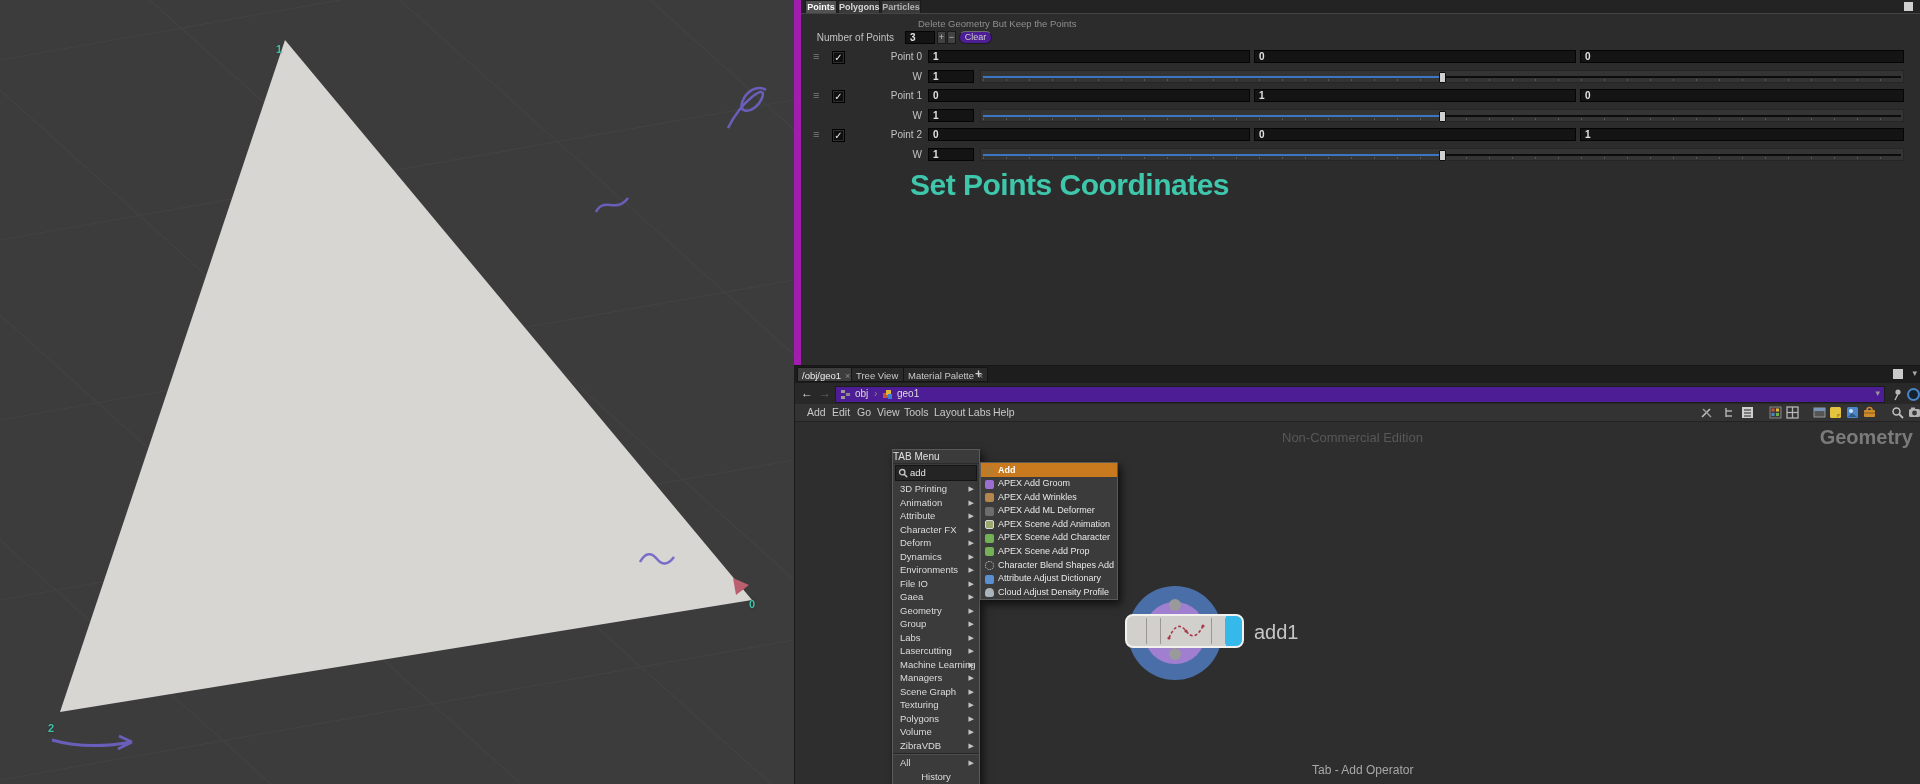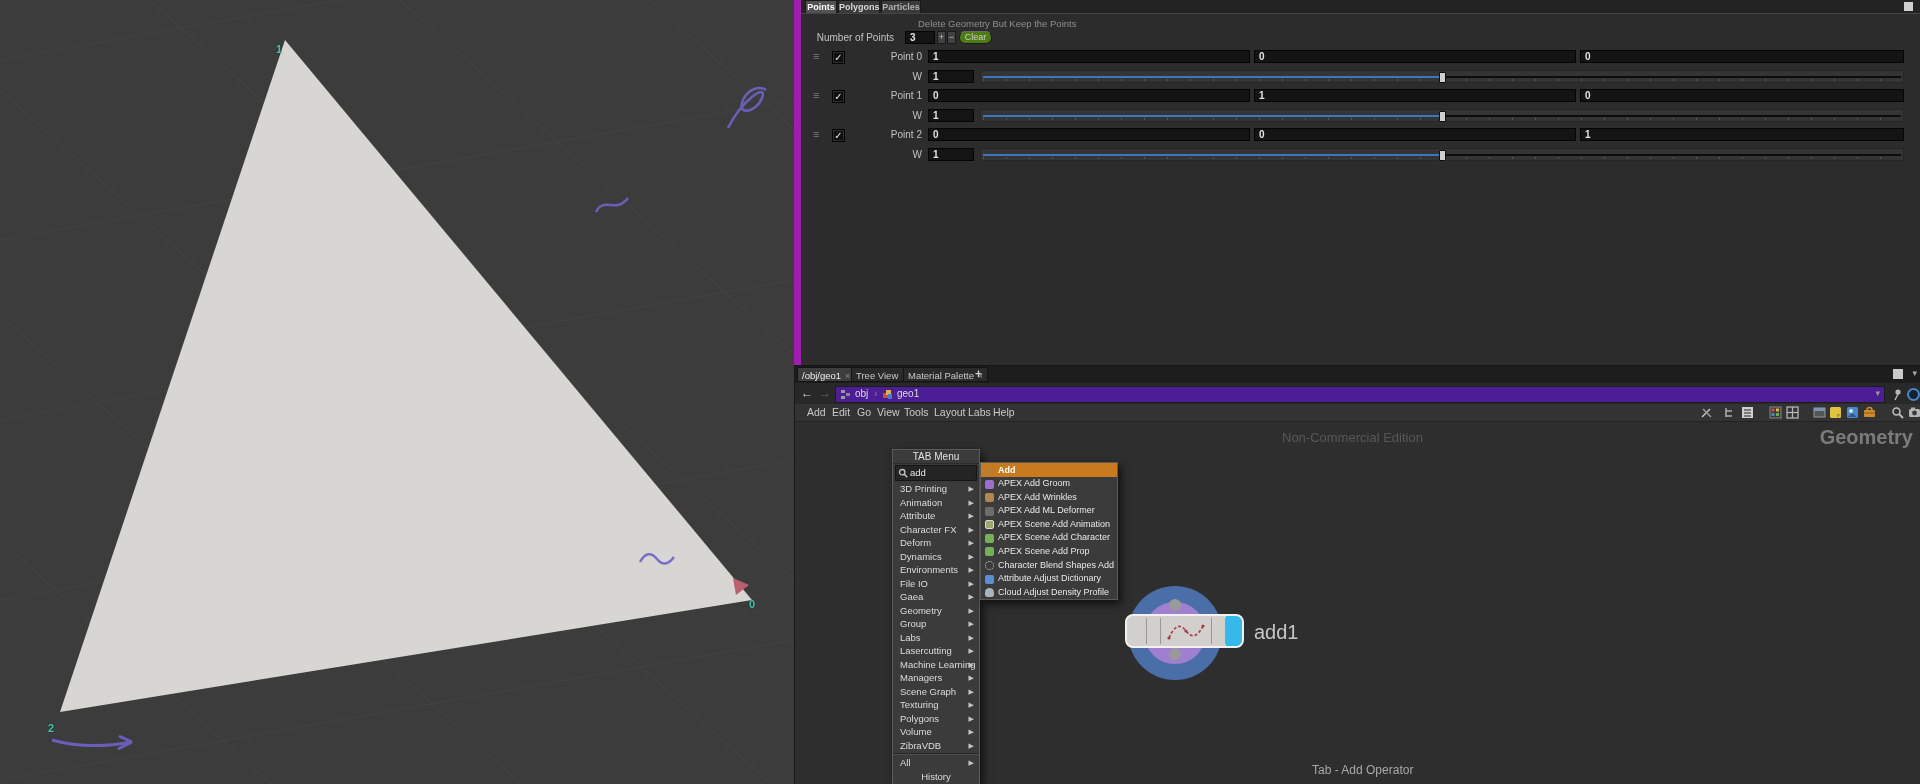--- a/index.html
+++ b/index.html
@@ -12,21 +12,21 @@
   #ptabbar{position:absolute;left:0;top:0;width:100%;height:13px;background:#232323;border-bottom:1px solid #444;}
   .ptab{position:absolute;top:0;height:12px;line-height:12px;text-align:center;font-size:9px;font-weight:bold;color:#d8d8d8;background:#3a3a3a;border:1px solid #1a1a1a;border-bottom:none;}
   .ptab.active{background:#525252;color:#fff;}
   .dimlabel{position:absolute;font-size:9.5px;color:#8f8f8f;}
   .prmlabel{position:absolute;font-size:10px;color:#c2c2c2;text-align:right;height:13px;line-height:13px;}
   .pfield{position:absolute;height:11px;background:#141414;border:1px solid #050505;color:#e2e2e2;font-family:"Liberation Sans",sans-serif;font-size:10px;font-weight:bold;padding:0 0 0 4px;box-sizing:content-box;}
   .prow{position:absolute;left:0;width:100%;height:13px;}
   .drag{position:absolute;left:12px;top:0;color:#7d7d7d;font-size:11px;line-height:13px;cursor:grab;}
   .cb{position:absolute;left:31px;top:1px;width:11px;height:11px;background:#0f0f0f;border:1px solid #000;box-shadow:inset 0 0 0 1px #2e2e2e;color:#e8e8e8;font-size:10px;line-height:11px;text-align:center;}
   .spinbtn{position:absolute;top:0;width:9px;height:13px;background:#424242;border:1px solid #1a1a1a;color:#c0c0c0;font-size:9px;line-height:11px;text-align:center;box-sizing:border-box;}
-  .btn{position:absolute;top:0;height:13px;background:#4d7c0f;border:1px solid #1c1c1c;border-top-color:#6a6a6a;border-radius:6px;color:#ccc;font-size:9px;line-height:11px;text-align:center;box-sizing:border-box;}
+  .btn{position:absolute;top:0;height:13px;background:#4c1d95;border:1px solid #1c1c1c;border-top-color:#6a6a6a;border-radius:6px;color:#ccc;font-size:9px;line-height:11px;text-align:center;box-sizing:border-box;}
   .slider{position:absolute;top:0;height:13px;background:#343434;border:1px solid #262626;box-sizing:border-box;}
   .sl-ticks{position:absolute;left:2px;right:2px;top:8px;height:2px;background:repeating-linear-gradient(90deg,#575757 0 1px,transparent 1px 23px);}
   .sl-line-on{position:absolute;left:2px;top:5px;height:2px;}
   .sl-line-off{position:absolute;top:5px;height:2px;background:#0c0c0c;}
   .sl-handle{position:absolute;top:1px;width:5px;height:9px;background:#cfcfcf;border:1px solid #0e0e0e;border-radius:1px;}
   .teal-note{position:absolute;font-weight:800;font-size:30px;letter-spacing:-0.5px;white-space:nowrap;z-index:50;}
   
   #network-pane{position:absolute;left:794px;top:365px;width:1126px;height:419px;background:#2e2e2e;border-left:1px solid #1a1a1a;border-top:1px solid #161616;}
   #ntabbar{position:absolute;left:0;top:0;width:100%;height:17px;background:#1d1d1d;}
   .ntab{position:absolute;top:1px;height:15px;line-height:15px;font-size:9.5px;color:#c8c8c8;background:#2a2a2a;border:1px solid #141414;padding:0 4px;box-sizing:border-box;white-space:nowrap;}
@@ -34,21 +34,21 @@
   .ntab .x{color:#8a8a8a;font-size:9px;margin-left:4px;}
   #pathbar{position:absolute;left:0;top:17px;width:100%;height:21px;background:#282828;border-bottom:1px solid #191919;}
   #pathfield{position:absolute;left:40px;top:3px;width:1048px;height:15px;background:#4c1d95;border:1px solid #1c1c1c;}
   #menubar{position:absolute;left:0;top:38px;width:100%;height:17px;background:#333333;border-bottom:1px solid #222;}
   .menu-item{position:absolute;top:0;height:17px;line-height:17px;font-size:10.5px;color:#c9c9c9;}
   .icon13{position:absolute;top:2px;width:13px;height:13px;}
   #pane-type{position:absolute;right:8px;top:60px;font-size:20px;font-weight:bold;color:#7b7b7b;}
   #watermark{position:absolute;left:487px;top:64px;font-size:13px;color:#585858;}
   
   #tabmenu{position:absolute;left:97px;top:83px;width:88px;height:336px;background:#3b3b3b;border:1px solid #5a5a5a;box-shadow:3px 4px 8px #000a;z-index:20;box-sizing:border-box;}
-  #tabmenu-title{height:13px;line-height:13px;text-align:center;font-size:10px;color:#e0e0e0;border-bottom:1px solid #2c2c2c;}
+  #tabmenu-title{height:13px;line-height:13px;font-size:10px;color:#e0e0e0;border-bottom:1px solid #2c2c2c;}
   #tabmenu-search{position:relative;height:14px;margin:1px 2px;background:#242424;border:1px solid #151515;}
   #tabmenu-search input{position:absolute;left:14px;top:0;width:60px;height:12px;background:transparent;border:none;color:#e6e6e6;font-size:9.5px;font-family:"Liberation Sans",sans-serif;padding:0;}
   .cat-row{position:relative;height:13.5px;line-height:13.5px;font-size:9.5px;color:#dcdcdc;padding-left:7px;white-space:nowrap;}
   .cat-row .arr{position:absolute;right:5px;top:0;font-size:7px;color:#c4c4c4;}
   .cat-sep{height:0;border-top:1px solid #272727;border-bottom:1px solid #4c4c4c;margin:1px 0;}
   .cat-center{text-align:center;padding-left:0;}
   
   #submenu{position:absolute;left:185px;top:96px;width:138px;background:#3b3b3b;border:1px solid #5a5a5a;box-shadow:3px 4px 8px #000a;z-index:21;box-sizing:border-box;}
   .res-row{position:relative;height:13.6px;line-height:13.6px;font-size:9px;color:#e8e8e8;padding-left:17px;white-space:nowrap;}
   .res-row.hl{color:#fff;font-weight:bold;height:14px;line-height:14px;}
@@ -164,20 +164,21 @@
       <span class="prmlabel" style="left:31px;width:90px;">W</span>
       <input class="pfield" style="left: 127px; width: 40px;" value="1">
       <div class="slider" style="left:179px;width:924px;">
         <div class="sl-ticks"></div>
         <div class="sl-line-on" style="width: 460px; background-color: rgb(58, 118, 196);"></div>
         <div class="sl-line-off" style="left:462px;right:2px;"></div>
         <div class="sl-handle" style="left:458px;"></div>
       </div>
     </div>
 
+    <div class="teal-note" style="left: 109px; top: 168px; color: rgb(63, 199, 172);">Set Points Coordinates</div>
   </div>
 
   <div id="network-pane">
     <div id="ntabbar">
       <div class="ntab active" style="left:2px;"><span>/obj/geo1</span><span class="x">×</span></div>
       <div class="ntab" style="left:56px;"><span>Tree View</span><span class="x">×</span></div>
       <div class="ntab" style="left:108px;"><span>Material Palette</span><span class="x">×</span></div>
       <div style="position:absolute;left:180px;top:1px;font-size:12px;font-weight:bold;color:#ccc;">+</div>
       <div style="position:absolute;right:18px;top:3px;width:10px;height:10px;background:#c9c9c9;"></div>
       <div style="position:absolute;right:4px;top:2px;color:#aaa;font-size:9px;">▾</div>

